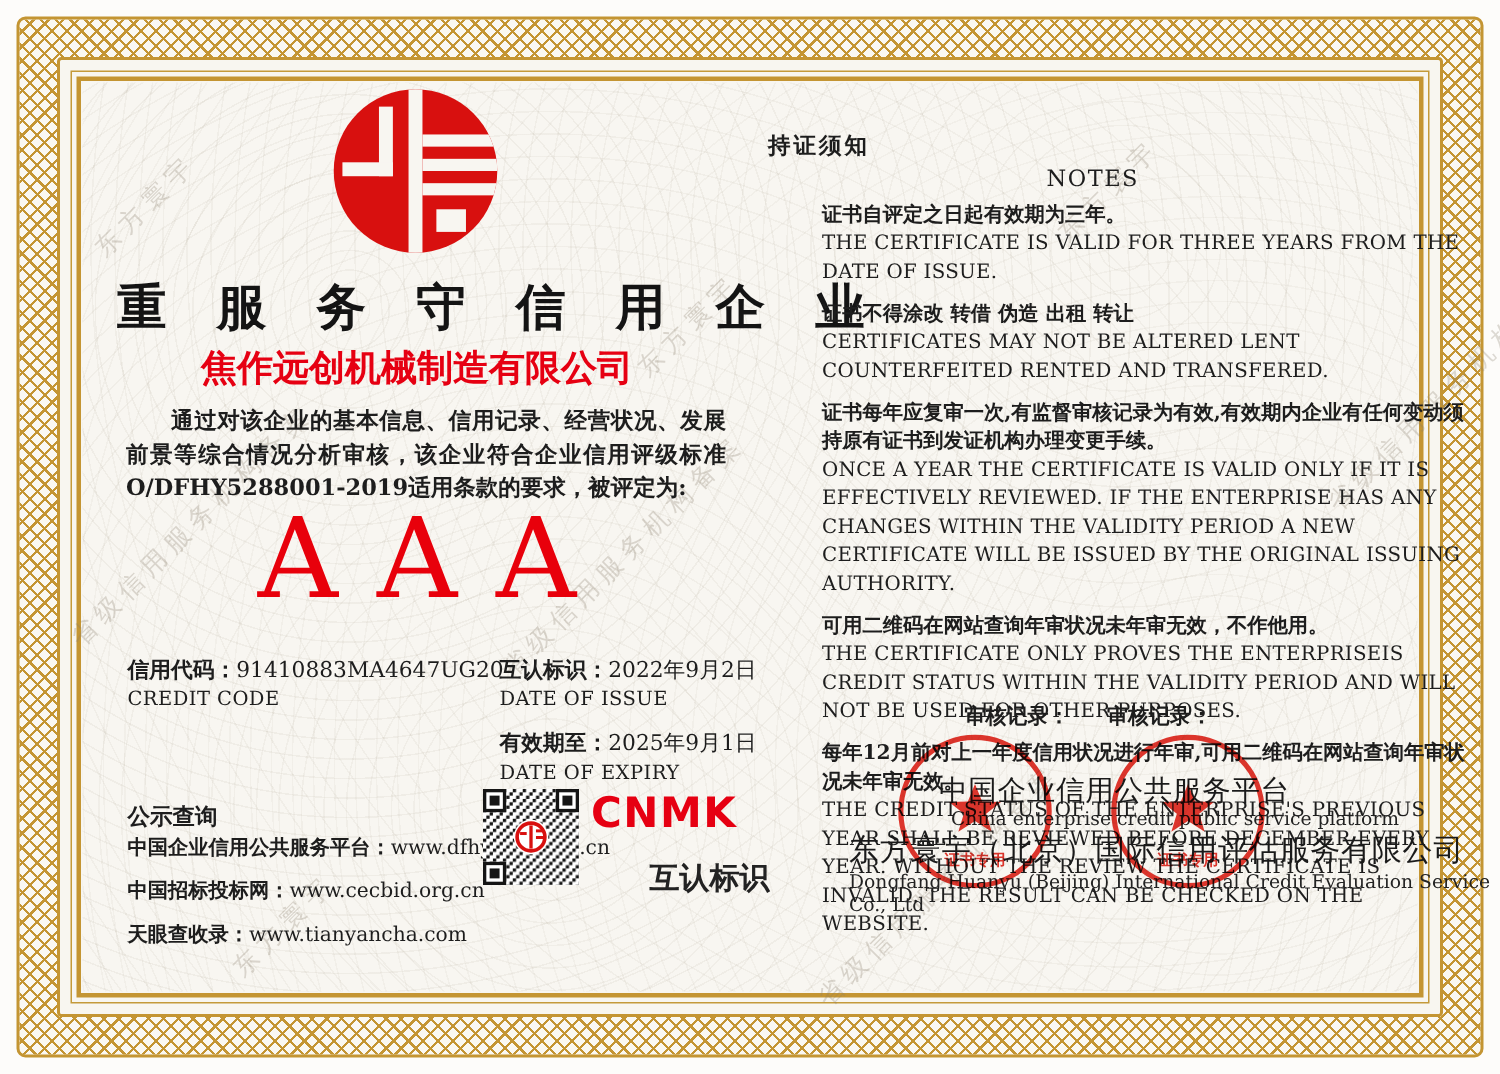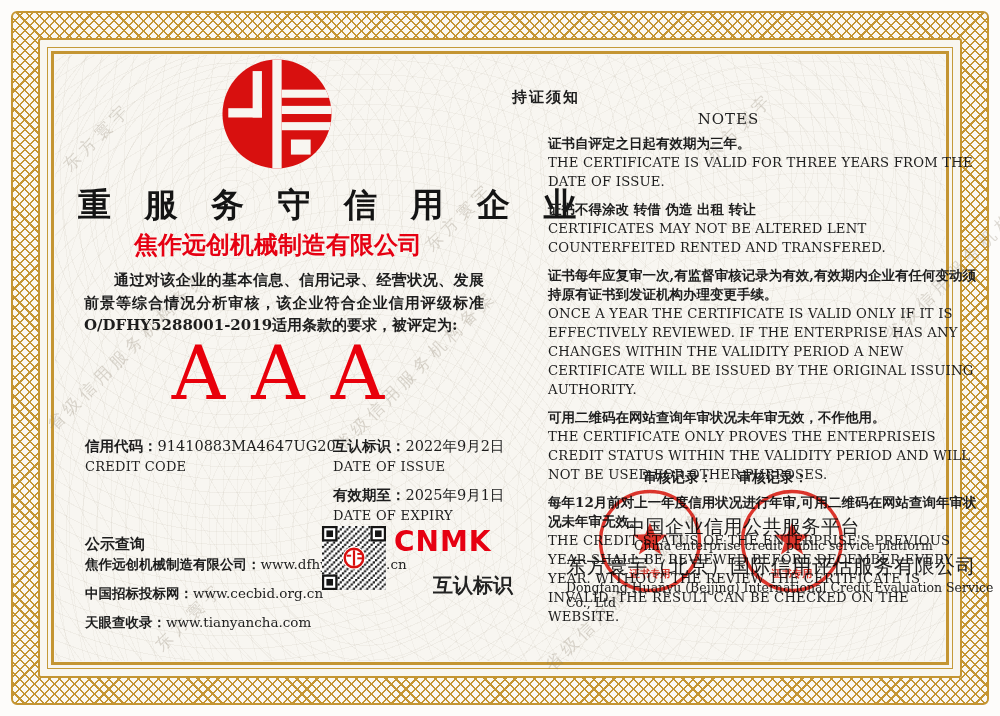--- a/index.html
+++ b/index.html
@@ -121,21 +121,21 @@
     <div><span class="lab">互认标识：</span><span class="val">2022年9月2日</span></div>
     <div class="en">DATE OF ISSUE</div>
   </div>
   <div class="field" style="left:333px;top:485px">
     <div><span class="lab">有效期至：</span><span class="val">2025年9月1日</span></div>
     <div class="en">DATE OF EXPIRY</div>
   </div>
 
   <div class="query-head">公示查询</div>
   <div class="qlink" style="left:85px;top:556px">
-    <span class="lab">焦作远创机械制造有限公司：</span><span>www.dfhy-xinyong.cn</span>
+    <span class="lab">中国企业信用公共服务平台：</span><span>www.dfhy-xinyong.cn</span>
   </div>
   <div class="qlink" style="left:85px;top:585px">
     <span class="lab">中国招标投标网：</span><span>www.cecbid.org.cn</span>
   </div>
   <div class="qlink" style="left:85px;top:614px">
     <span class="lab">天眼查收录：</span><span>www.tianyancha.com</span>
   </div>
 
   <svg class="qr" viewBox="0 0 29 29">
     <defs>

